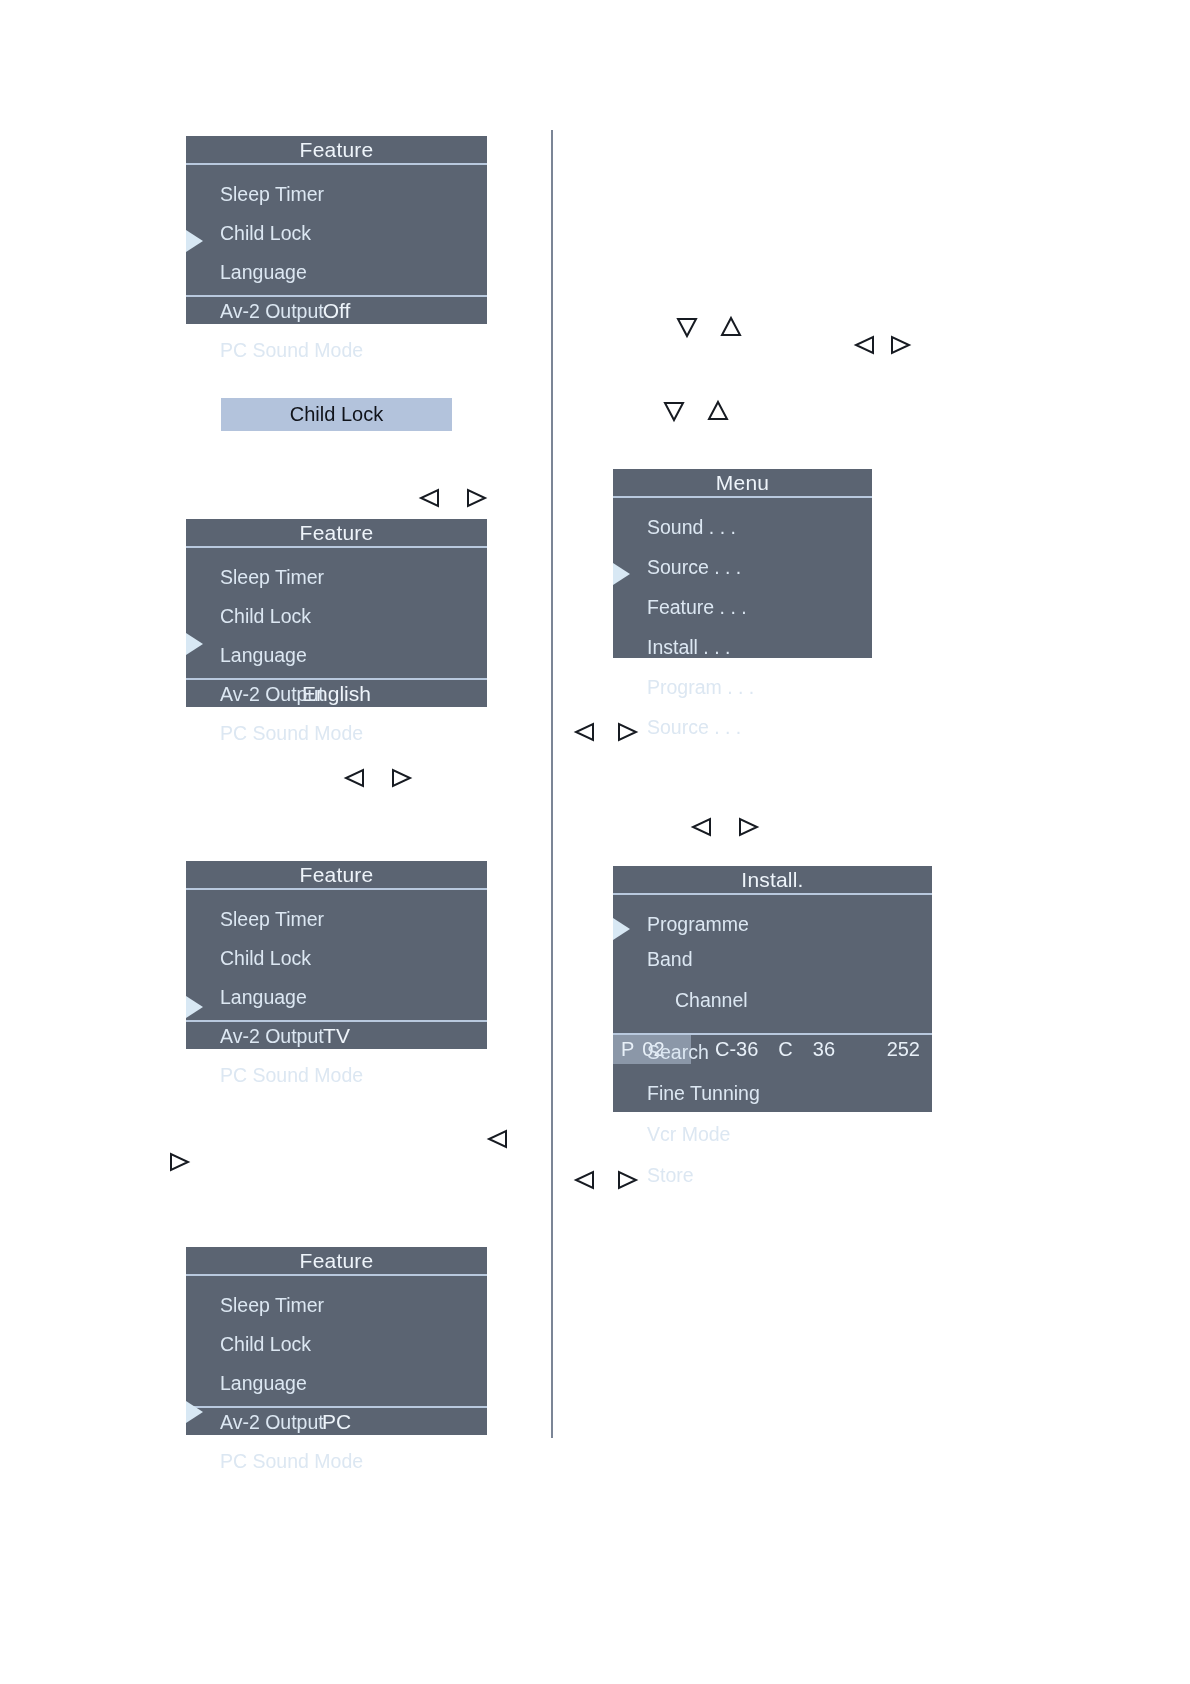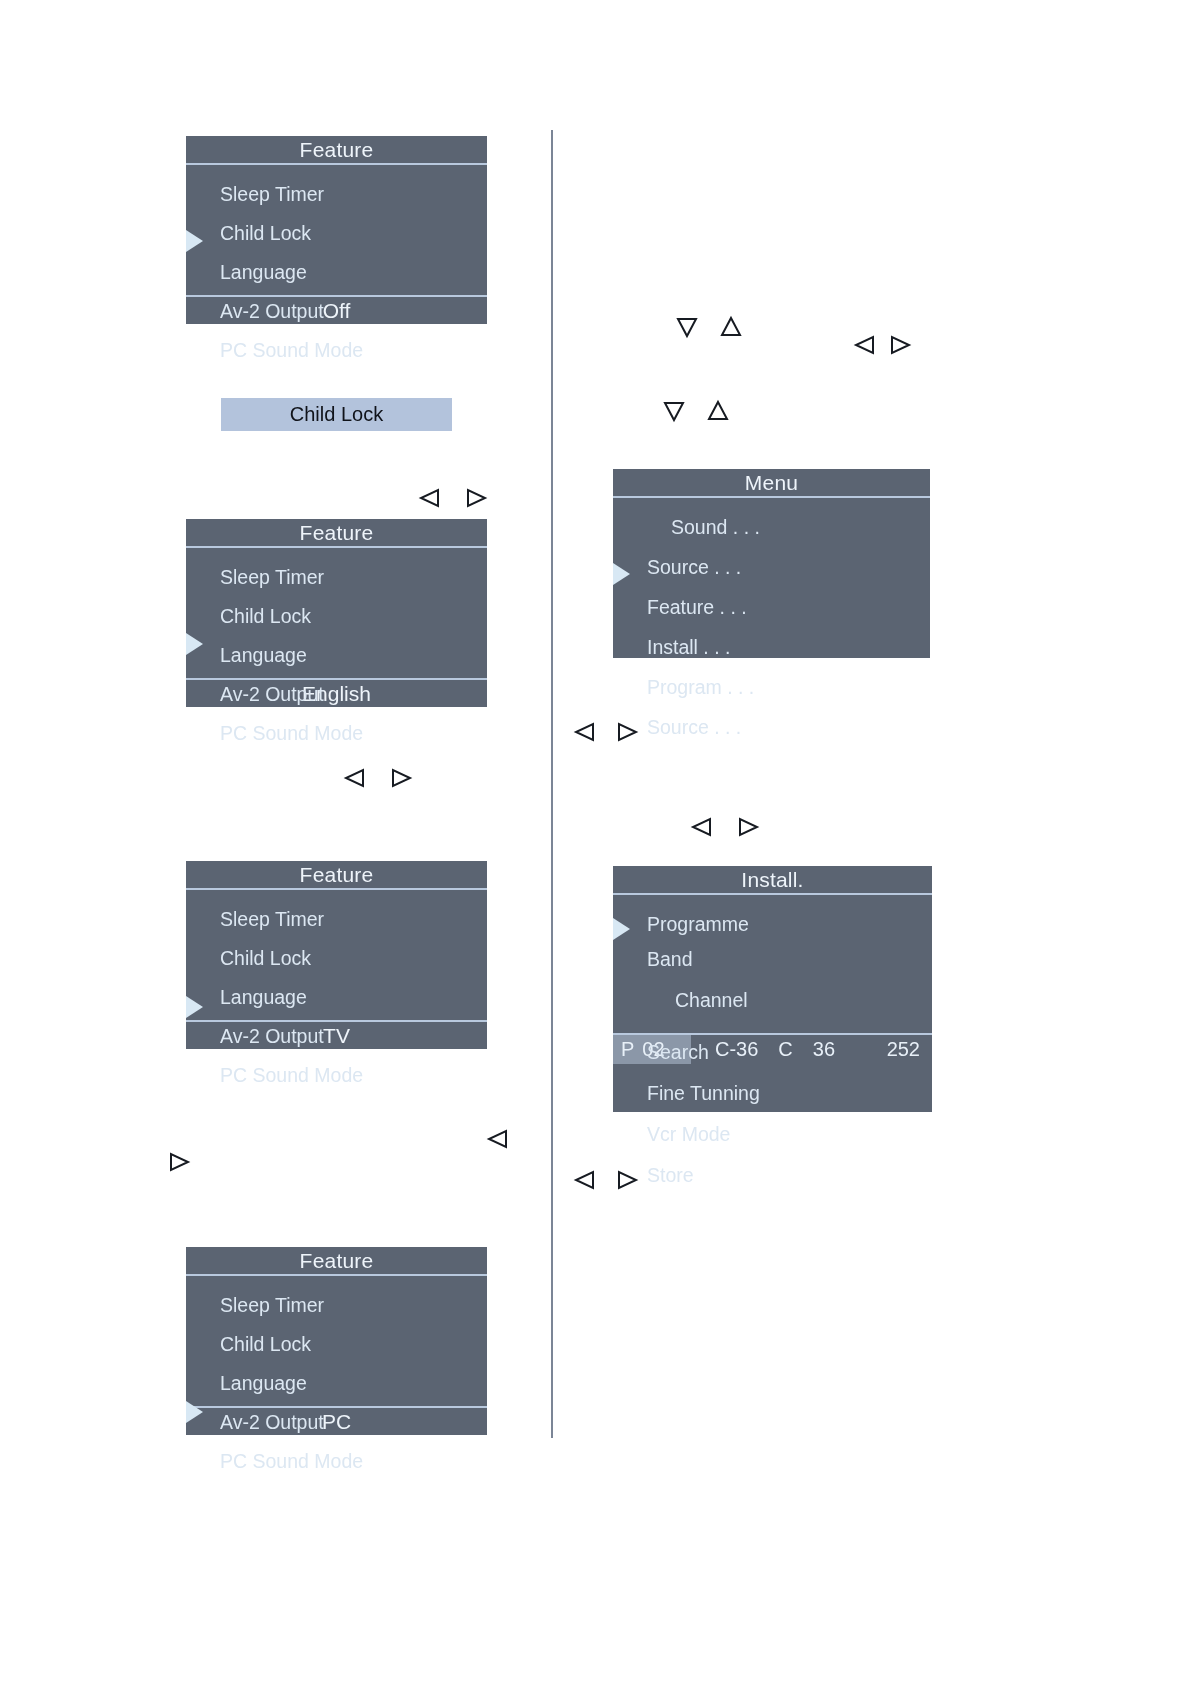--- a/index.html
+++ b/index.html
@@ -225,25 +225,25 @@
     <svg width="22" height="22" viewBox="0 0 22 22">
         <polygon points="2,3 20,3 11,20" fill="none" stroke="#171b22" stroke-width="2"></polygon>
       </svg>
   </div>
   <div class="tri" style="left:707px;top:400px;">
     <svg width="22" height="22" viewBox="0 0 22 22">
         <polygon points="11,2 20,19 2,19" fill="none" stroke="#171b22" stroke-width="2"></polygon>
       </svg>
   </div>
 
-  <div class="osd" style="left:613px;top:469px;width:317px;height:189px;">
+  <div class="osd" style="left:613px;top:469px;width:259px;height:189px;">
     <div class="osd-title">Menu</div>
     <div class="osd-body" style="height:160px;">
       <div class="cursor" style="left:0px;top:65px;"></div>
-      <div class="osd-row" style="margin-top:0;margin-left:24px;">Sound . . .</div>
+      <div class="osd-row" style="margin-top:0;">Sound . . .</div>
       <div class="osd-row" style="margin-top:20.5px;">Source . . .</div>
       <div class="osd-row" style="margin-top:20.5px;">Feature . . .</div>
       <div class="osd-row" style="margin-top:20.5px;">Install . . .</div>
       <div class="osd-row" style="margin-top:20.5px;">Program . . .</div>
       <div class="osd-row" style="margin-top:20.5px;">Source . . .</div>
     </div>
   </div>
 
   <div class="tri" style="left:573px;top:721px;">
     <svg width="22" height="22" viewBox="0 0 22 22">

